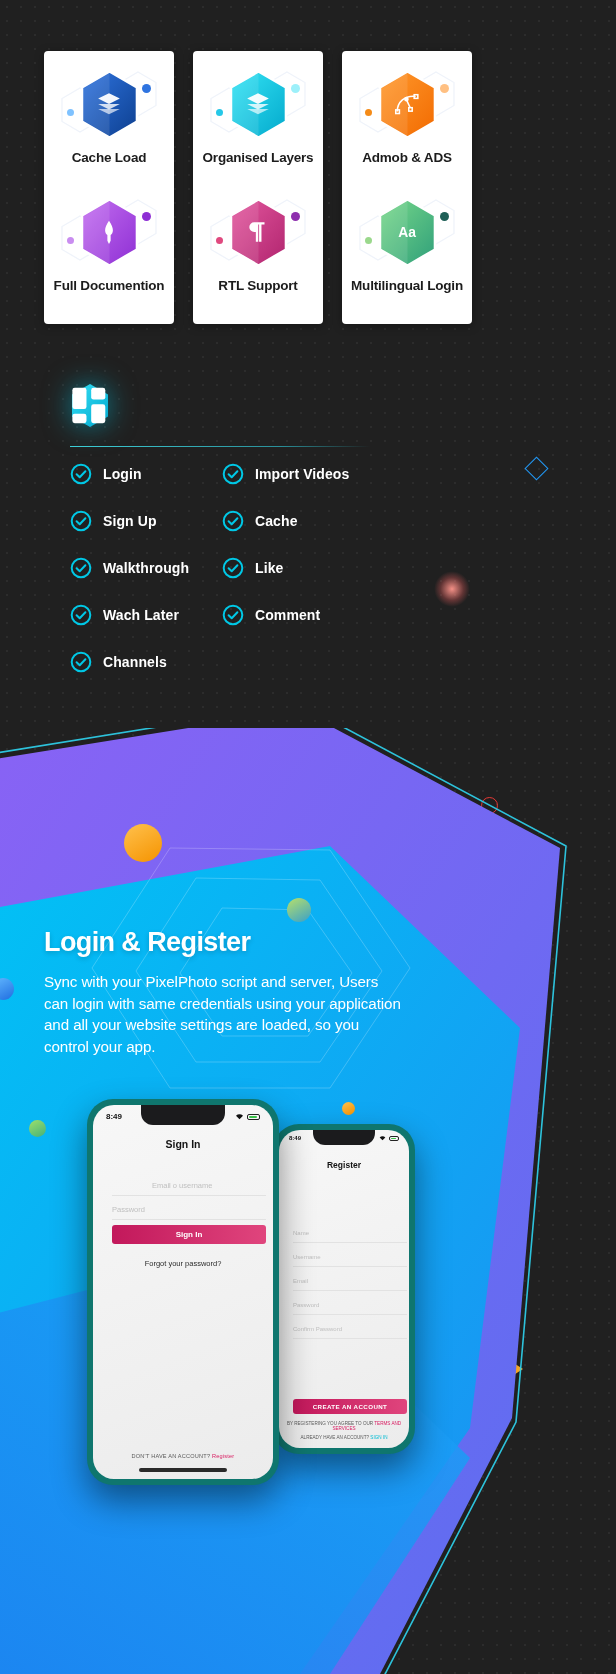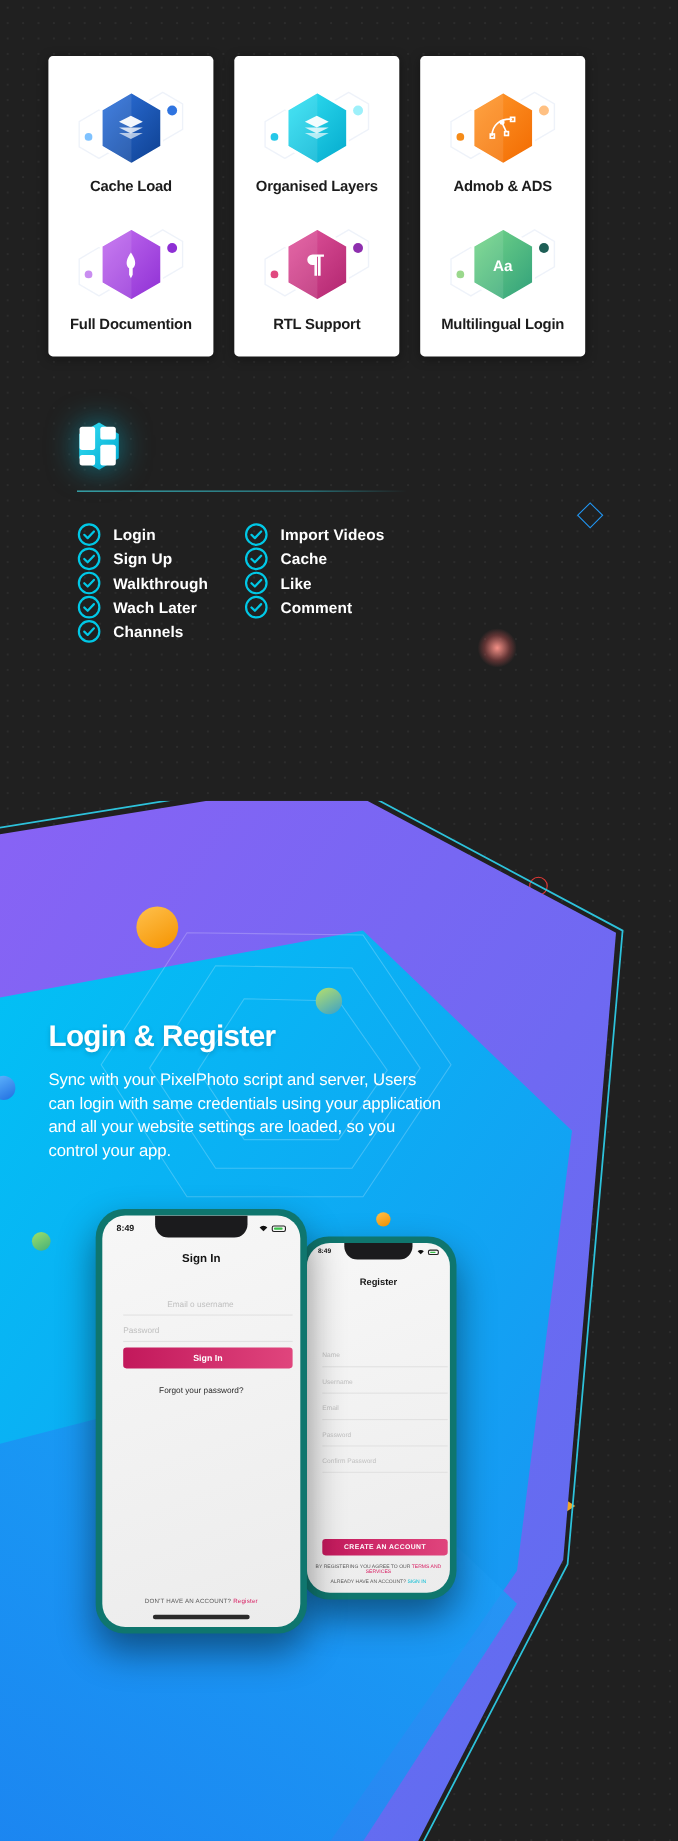--- a/index.html
+++ b/index.html
@@ -8,23 +8,23 @@
     width:616px; height:1674px; position:relative; overflow:hidden;
     font-family:"Liberation Sans", sans-serif;
     background:
       radial-gradient(circle, rgba(255,255,255,0.055) 1px, transparent 1.2px) 0 0 / 14px 14px,
       #202020;
   }
 
   
   .cards { position:absolute; left:44px; top:51px; display:flex; gap:19px; }
   .card {
-    width:150px; height:273px; background:#fff; border-radius:4px;
+    width:130px; height:273px; background:#fff; border-radius:4px;
     display:flex; flex-direction:column; align-items:center;
-    padding-top:24px; box-shadow:0 2px 10px rgba(0,0,0,.35);
+    padding-top:12px; box-shadow:0 2px 10px rgba(0,0,0,.35);
   }
   .feat { width:150px; height:128px; display:flex; flex-direction:column;
           align-items:center; justify-content:flex-start; }
   .hexwrap { position:relative; width:150px; height:82px; display:flex;
              align-items:center; justify-content:center; }
   .ghost { position:absolute; width:40px; height:46px; opacity:.5; }
   .ghost.l { left:26px; top:24px; }
   .ghost.r { right:26px; top:8px; }
   .ghost svg { width:100%; height:100%; }
   .dot { position:absolute; border-radius:50%; }
@@ -42,22 +42,22 @@
 
   
   .listblock { position:absolute; left:70px; top:383px; width:300px; }
   .logohex { width:40px; height:45px; position:relative;
              filter:drop-shadow(0 0 14px rgba(0,200,230,.55)); }
   .logohex svg { width:100%; height:100%; display:block; }
   .logoglyph { position:absolute; inset:0; display:flex; align-items:center;
                justify-content:center; }
   .hr { margin-top:18px; width:300px; height:1px;
         background:linear-gradient(90deg,#3ecfd8,#2a8f99 70%,rgba(42,143,153,0)); }
-  .grid { margin-top:28px; display:grid; grid-template-columns:152px 152px;
-          }
+  .grid { margin-top:16px; display:grid; grid-template-columns:152px 152px;
+          row-gap:25px; }
   .item { display:flex; align-items:center; gap:11px; }
   .chk { width:22px; height:22px; flex:none; }
   .chk svg { width:22px; height:22px; display:block; }
   .ilab { font-size:14px; font-weight:bold; color:#fff; letter-spacing:.1px;
           white-space:nowrap; }
 
   
   .deco { position:absolute; }
   #dia { left:528px; top:460px; width:17px; height:17px;
          border:1.6px solid #2196f3; transform:rotate(45deg); }

